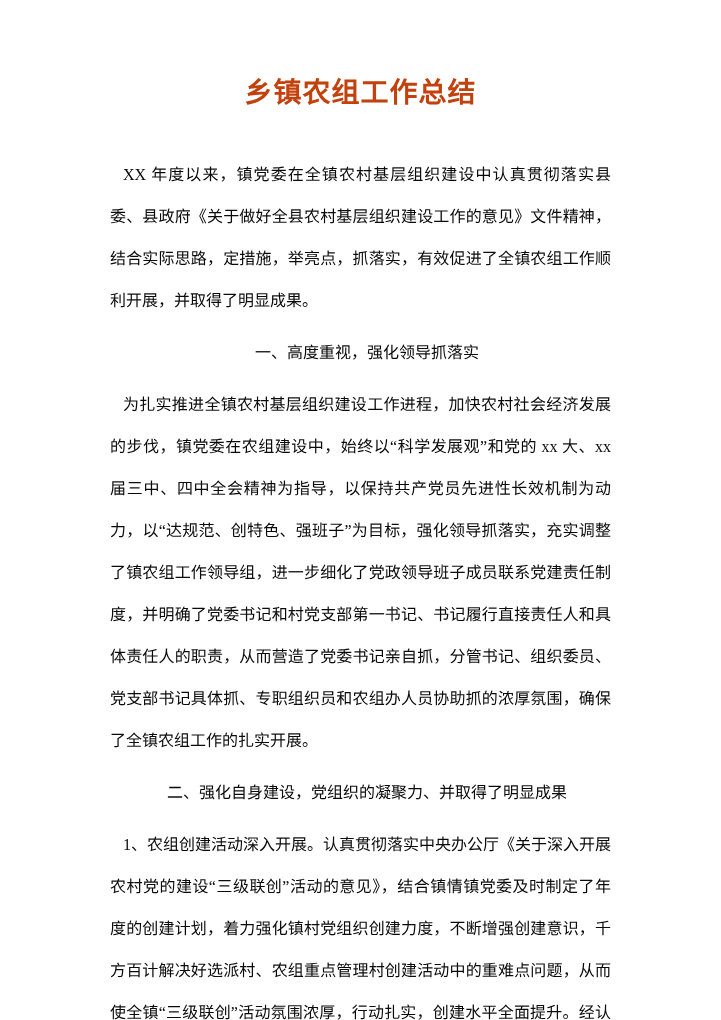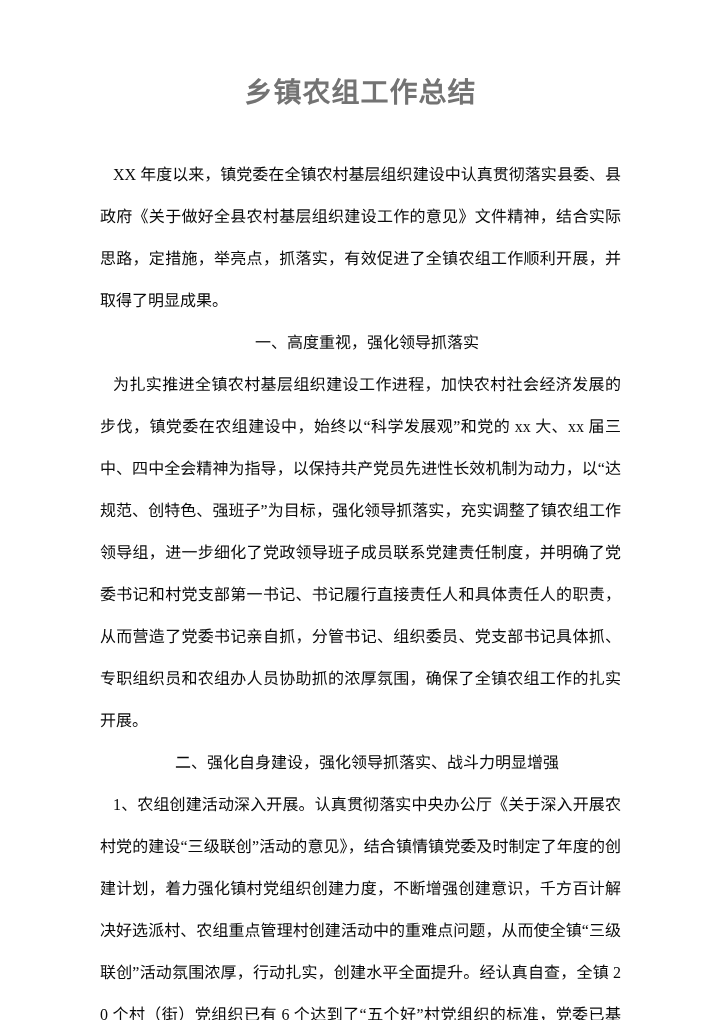--- a/index.html
+++ b/index.html
@@ -27,38 +27,38 @@
     color: #000000; 
   }
   .doc-body {
     margin-top: 44px;
     color: #0a0a0a;
     font-size: 16px;
     line-height: 42px;
     text-align: justify;
   }
   .para {
-    margin: 0;
+    margin: 10px;
     text-indent: 13px;
     word-break: break-all;
   }
   .para.heading {
     text-align: center;
   }
 </style>
 </head>
 <body>
 
 <div class="page">
-  <h1 class="doc-title" style="color: #737373;">乡镇农组工作总结</h1>
+  <h1 class="doc-title" style="color: #c2410c;">乡镇农组工作总结</h1>
 
   <div class="doc-body" style="color: rgb(10, 10, 10);">
     <p class="para">XX 年度以来，镇党委在全镇农村基层组织建设中认真贯彻落实县委、县政府《关于做好全县农村基层组织建设工作的意见》文件精神，结合实际思路，定措施，举亮点，抓落实，有效促进了全镇农组工作顺利开展，并取得了明显成果。</p>
 
     <p class="para heading">一、高度重视，强化领导抓落实</p>
 
     <p class="para">为扎实推进全镇农村基层组织建设工作进程，加快农村社会经济发展的步伐，镇党委在农组建设中，始终以“科学发展观”和党的 xx 大、xx 届三中、四中全会精神为指导，以保持共产党员先进性长效机制为动力，以“达规范、创特色、强班子”为目标，强化领导抓落实，充实调整了镇农组工作领导组，进一步细化了党政领导班子成员联系党建责任制度，并明确了党委书记和村党支部第一书记、书记履行直接责任人和具体责任人的职责，从而营造了党委书记亲自抓，分管书记、组织委员、党支部书记具体抓、专职组织员和农组办人员协助抓的浓厚氛围，确保了全镇农组工作的扎实开展。</p>
 
-    <p class="para heading">二、强化自身建设，强化领导抓落实、战斗力明显增强</p>
+    <p class="para heading">二、强化自身建设，党组织的凝聚力、并取得了明显成果</p>
 
     <p class="para">1、农组创建活动深入开展。认真贯彻落实中央办公厅《关于深入开展农村党的建设“三级联创”活动的意见》，结合镇情镇党委及时制定了年度的创建计划，着力强化镇村党组织创建力度，不断增强创建意识，千方百计解决好选派村、农组重点管理村创建活动中的重难点问题，从而使全镇“三级联创”活动氛围浓厚，行动扎实，创建水平全面提升。经认真自查，全镇 20 个村（街）党组织已有 6 个达到了“五个好”村党组织的标准，党委已基本具备了“五个好”乡镇党委的条件，达到了创建目标要求。</p>
   </div>
 </div>
 
 </body></html>

